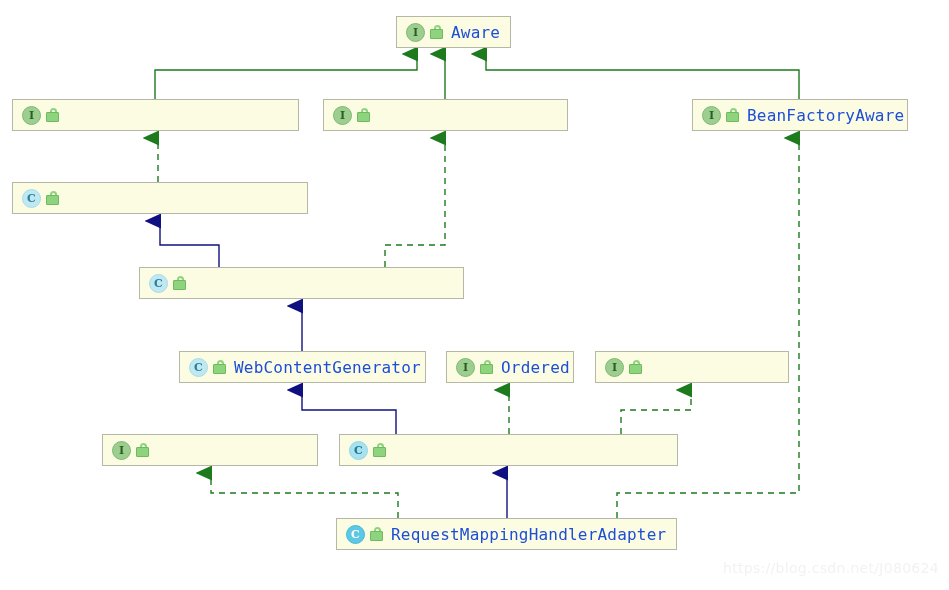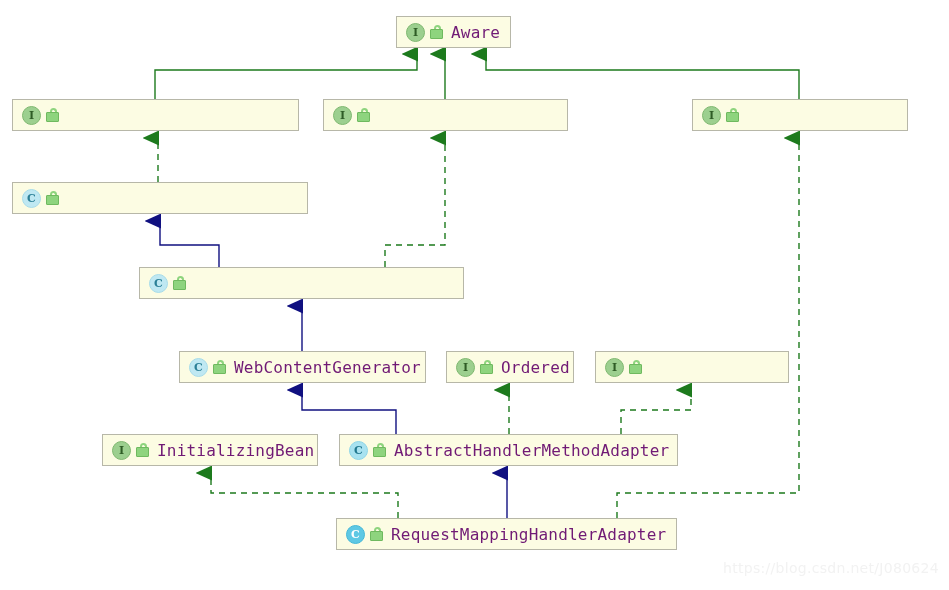--- a/index.html
+++ b/index.html
@@ -30,21 +30,21 @@
     border: 1px solid #b7b7a8;
     display: flex;
     align-items: center;
     height: 32px;
     padding: 0 11px 0 9px;
     white-space: nowrap;
   }
   .uml-node .node-label {
     font-family: "DejaVu Sans Mono", "Liberation Mono", monospace;
     font-size: 16px;
-    color: #701a75;
+    color: #1d4ed8;
     letter-spacing: 0.2px;
   }
   .type-icon {
     width: 17px;
     height: 17px;
     border-radius: 50%;
     display: inline-flex;
     align-items: center;
     justify-content: center;
     font-family: "DejaVu Serif", "Liberation Serif", serif;
@@ -204,20 +204,21 @@
         <span class="lock-body"></span>
     </span>
   </div>
 
   <div class="uml-node" style="left:692px; top:99px; width:216px;">
     <span class="type-icon iface">I</span>
     <span class="vis-icon">
       <span class="lock-shackle"></span>
         <span class="lock-body"></span>
     </span>
+    <span class="node-label">BeanFactoryAware</span>
   </div>
 
   <div class="uml-node" style="left:12px; top:182px; width:296px;">
     <span class="type-icon cls">C</span>
     <span class="vis-icon">
       <span class="lock-shackle"></span>
         <span class="lock-body"></span>
     </span>
   </div>
 
@@ -254,30 +255,28 @@
         <span class="lock-body"></span>
     </span>
   </div>
 
   <div class="uml-node" style="left:102px; top:434px; width:216px;">
     <span class="type-icon iface">I</span>
     <span class="vis-icon">
       <span class="lock-shackle"></span>
         <span class="lock-body"></span>
     </span>
-    <span class="node-label">InitializingBean</span>
   </div>
 
   <div class="uml-node" style="left:339px; top:434px; width:339px;">
     <span class="type-icon cls-abstract">C</span>
     <span class="vis-icon">
       <span class="lock-shackle"></span>
         <span class="lock-body"></span>
     </span>
-    <span class="node-label">AbstractHandlerMethodAdapter</span>
   </div>
 
   <div class="uml-node" style="left:336px; top:518px; width:341px;">
     <span class="type-icon cls-concrete">C</span>
     <span class="vis-icon">
       <span class="lock-shackle"></span>
         <span class="lock-body"></span>
     </span>
     <span class="node-label">RequestMappingHandlerAdapter</span>
   </div>

